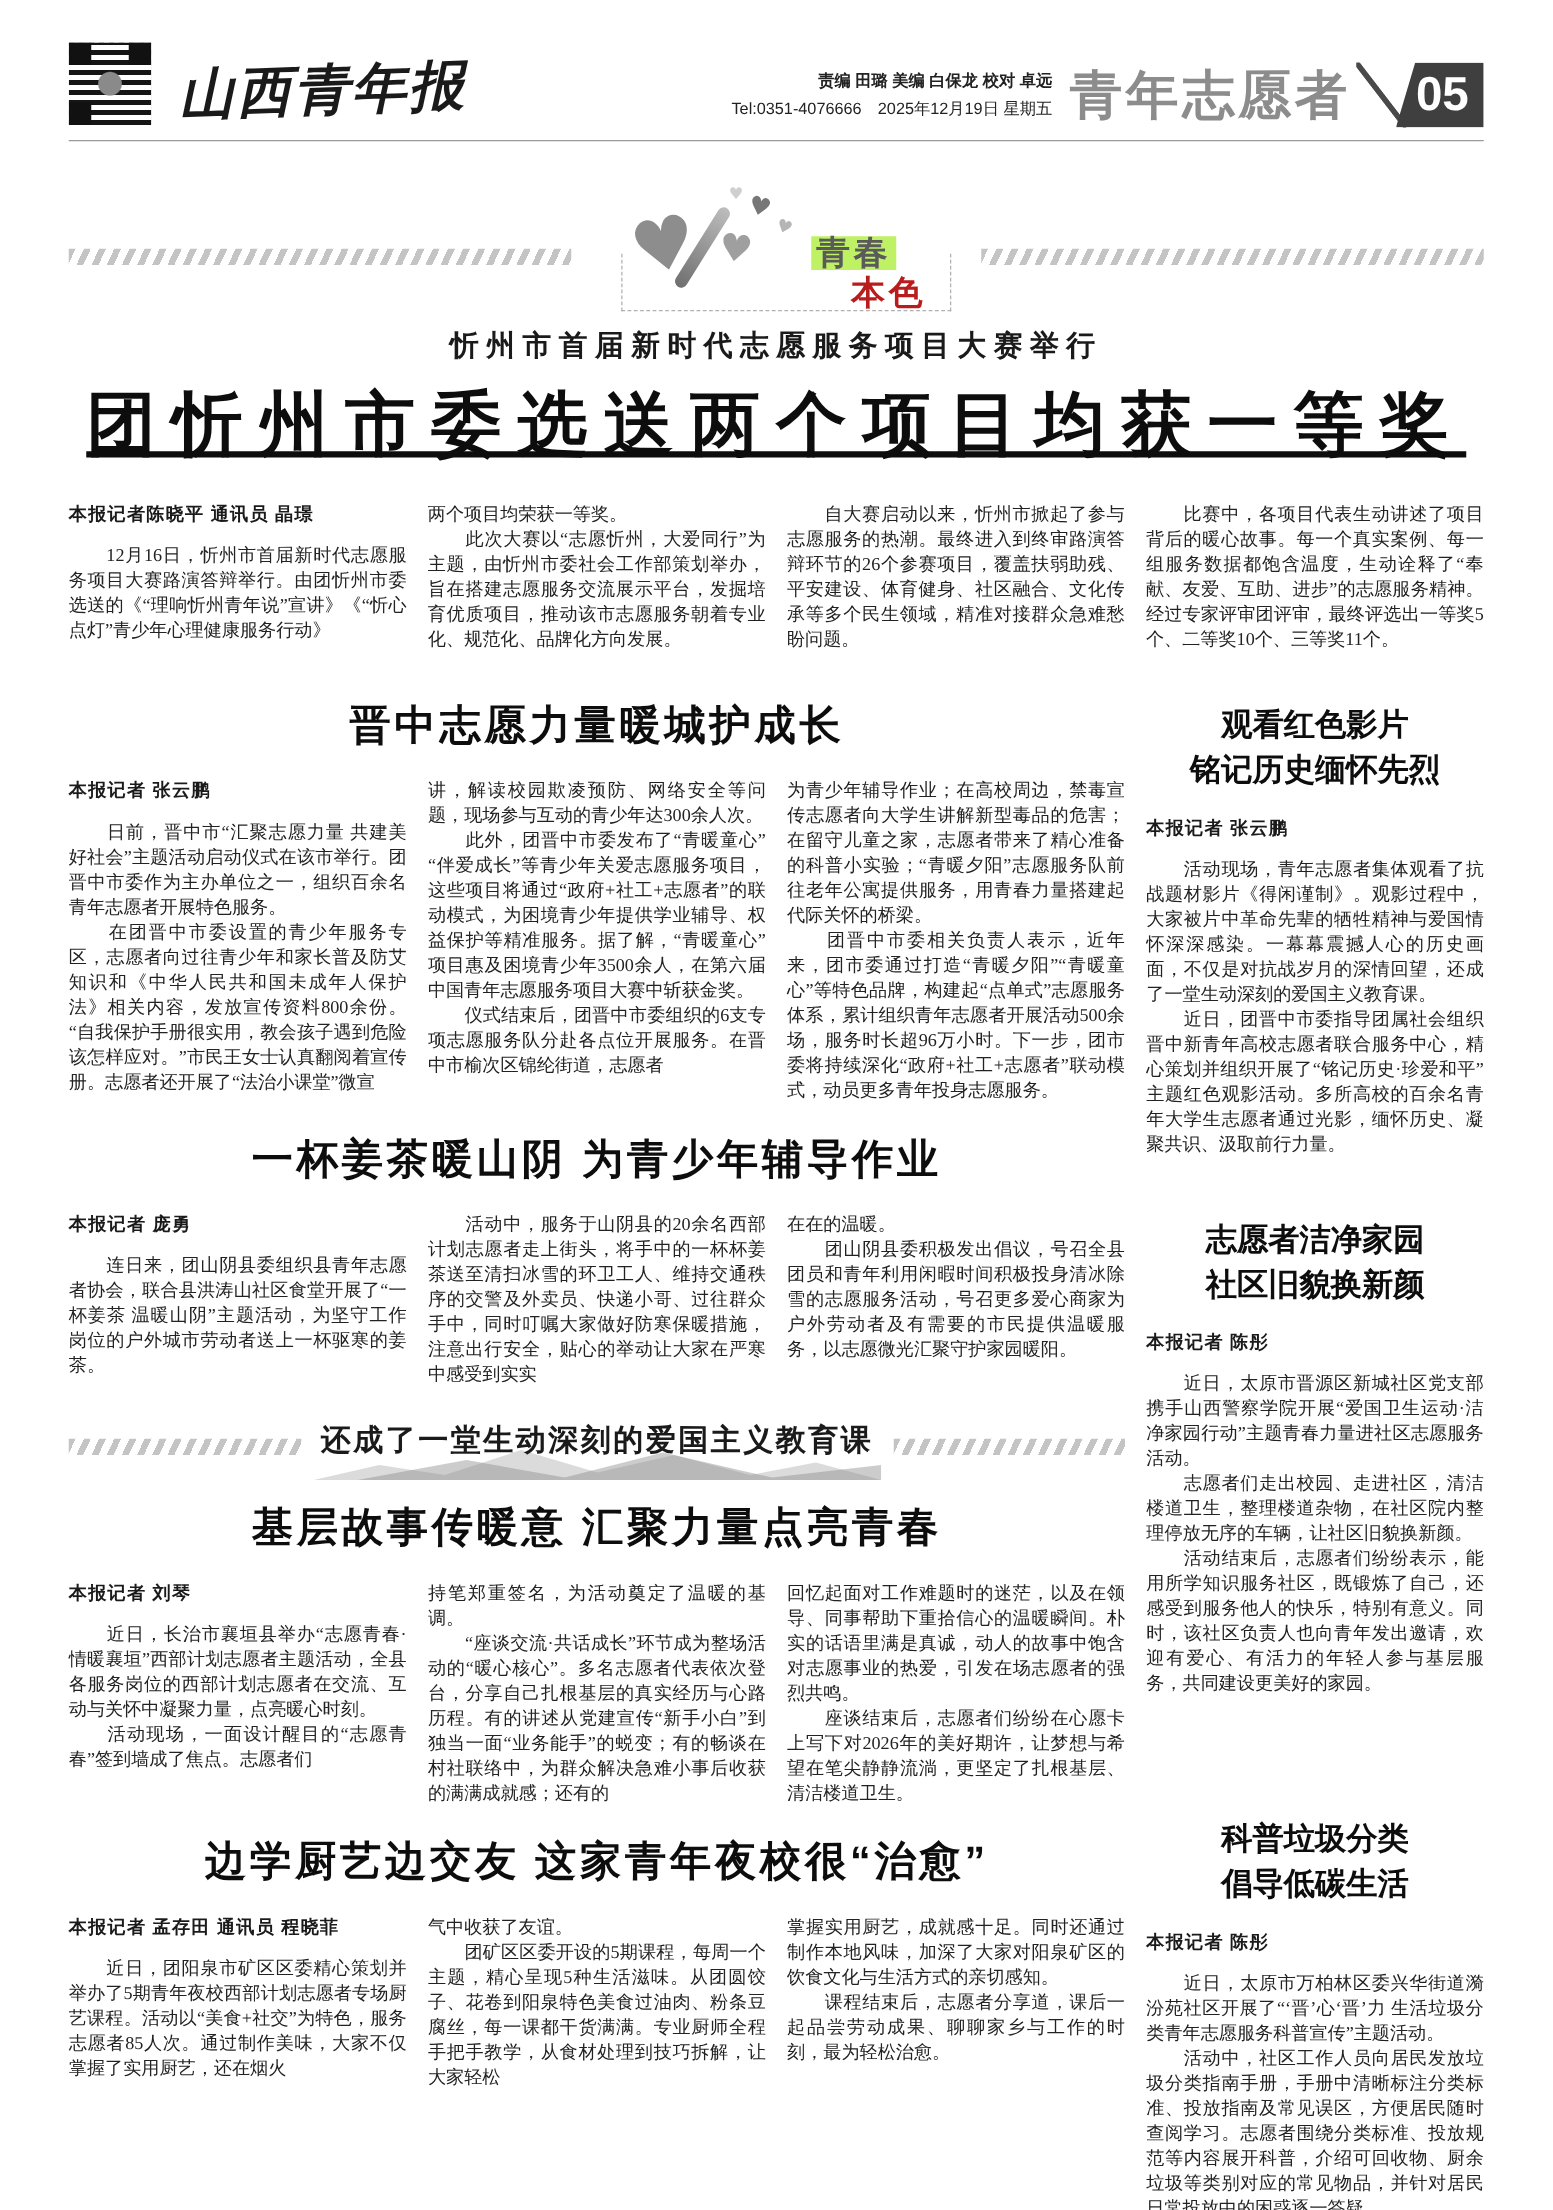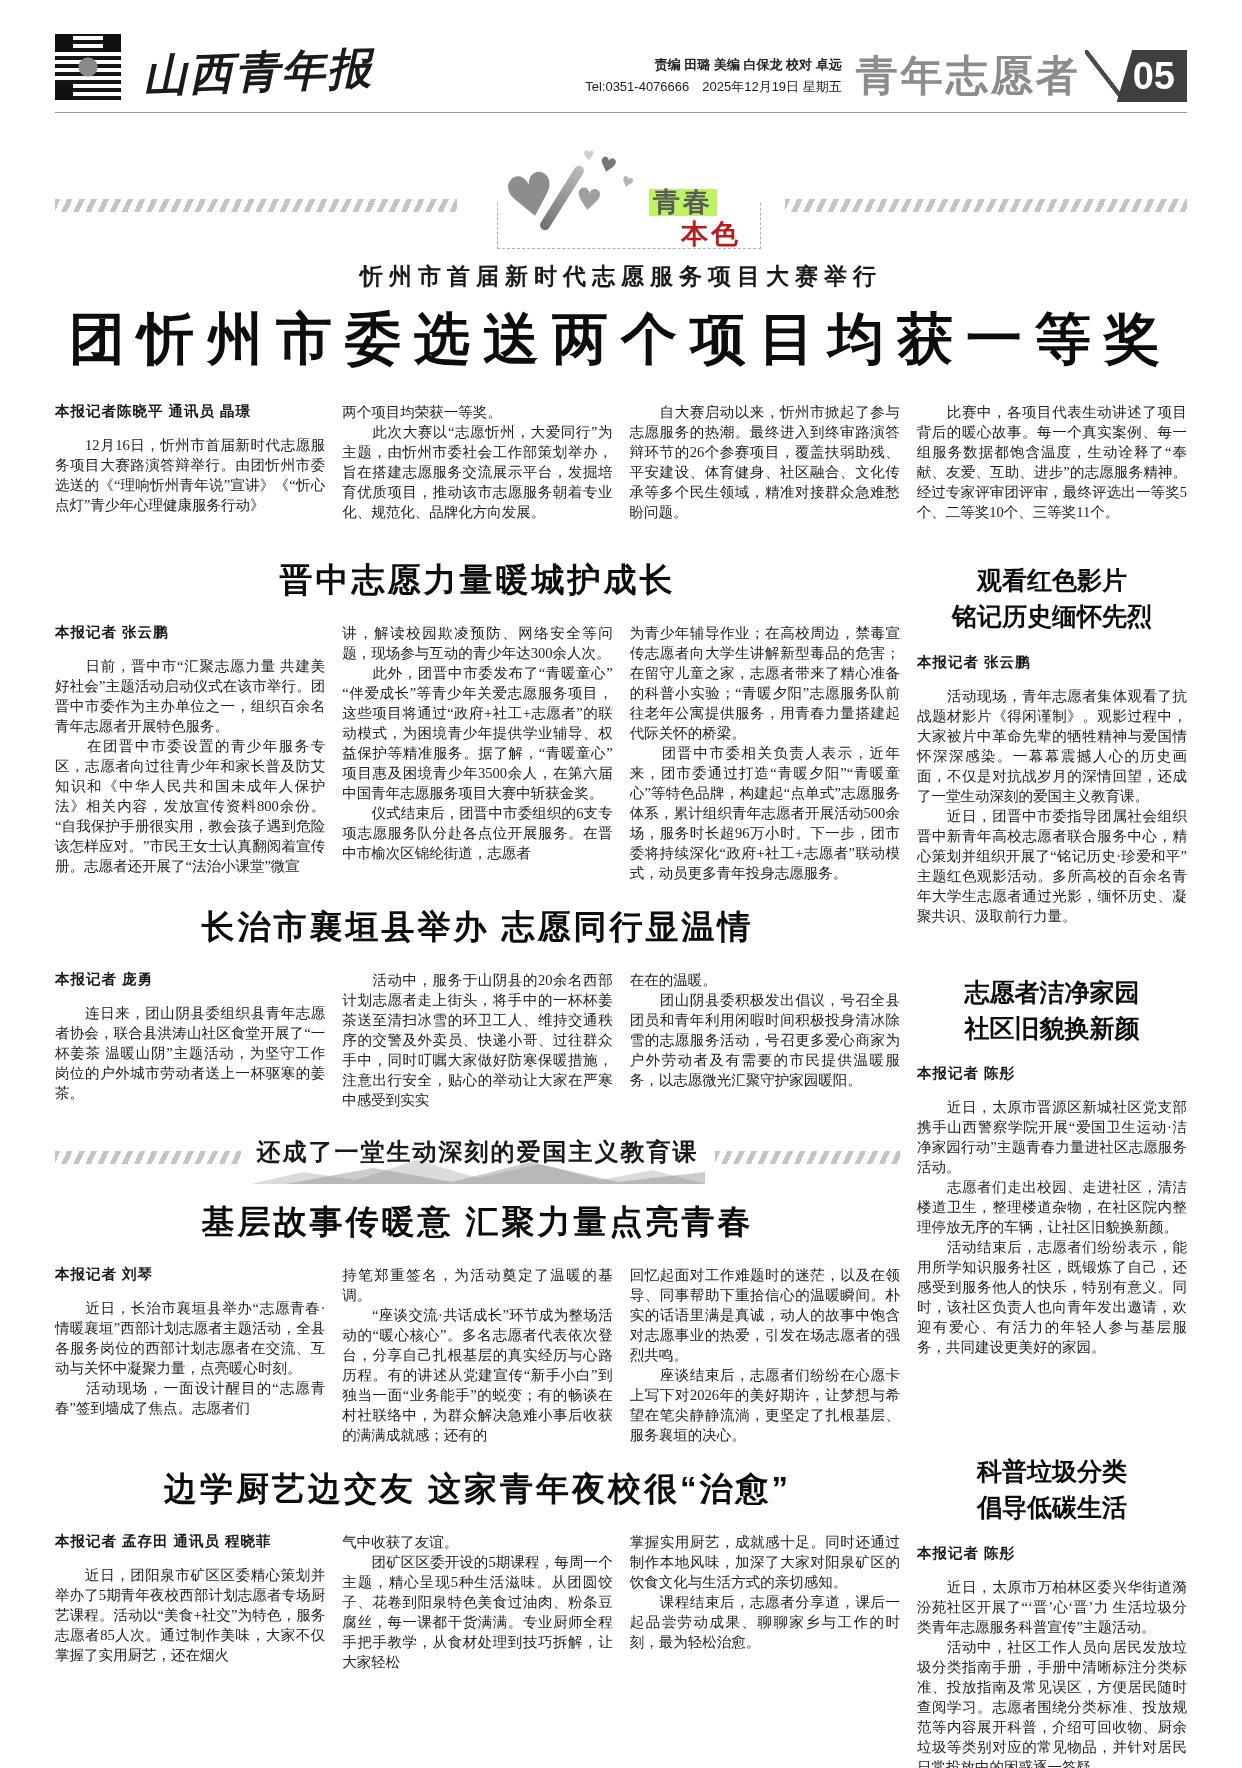--- a/index.html
+++ b/index.html
@@ -48,21 +48,21 @@
            background:linear-gradient(#bdbdbd,#6f6f6f); transform:rotate(32deg); }
   .badge-txt { position:absolute; font-family:"Liberation Sans", sans-serif; font-weight:900; line-height:1; }
   .bt1 { left:178px; top:30px; font-size:27px; color:#5a5a5a; letter-spacing:3px; background:#bef264; padding:0 4px; }
   .bt2 { left:206px; top:62px; font-size:27px; color:#b91c1c; letter-spacing:3px; background:#fff; padding:0 4px; }
 
   
   .kicker { text-align:center; font-size:23px; font-weight:700; letter-spacing:6px;
             font-family:"Liberation Sans", sans-serif; margin-top:10px; }
   .headline { text-align:center; font-size:56px; font-weight:900; letter-spacing:13px;
               white-space:nowrap; font-family:"Liberation Sans", sans-serif; color:#0d0d0d;
-              margin:10px 0 24px; }
+              margin:10px 0 24px;text-decoration:underline; }
   .cols { display:flex; gap:17px; }
   .col { flex:1; min-width:0; }
   .byline { font-size:14.5px; font-weight:700; font-family:"Liberation Sans", sans-serif;
             margin-bottom:14px; letter-spacing:1px; }
   .para { font-size:14.5px; line-height:20px; text-align:justify; color:#222; }
 
   
   .body-grid { display:flex; gap:17px; margin-top:14px; }
   .main-col { width:845px; flex:none; }
   .side-col { flex:1; min-width:0; }
@@ -159,21 +159,21 @@
               <p class="para">　　仪式结束后，团晋中市委组织的6支专项志愿服务队分赴各点位开展服务。在晋中市榆次区锦纶街道，志愿者</p>
             </div>
           <div class="col">
               <p class="para">为青少年辅导作业；在高校周边，禁毒宣传志愿者向大学生讲解新型毒品的危害；在留守儿童之家，志愿者带来了精心准备的科普小实验；“青暖夕阳”志愿服务队前往老年公寓提供服务，用青春力量搭建起代际关怀的桥梁。</p>
               <p class="para">　　团晋中市委相关负责人表示，近年来，团市委通过打造“青暖夕阳”“青暖童心”等特色品牌，构建起“点单式”志愿服务体系，累计组织青年志愿者开展活动500余场，服务时长超96万小时。下一步，团市委将持续深化“政府+社工+志愿者”联动模式，动员更多青年投身志愿服务。</p>
             </div>
         </div>
       </section>
 
       <section>
-        <h2 class="art-title">长治市襄垣县举办  志愿同行显温情</h2>
+        <h2 class="art-title">一杯姜茶暖山阴  为青少年辅导作业</h2>
         <div class="cols">
           <div class="col">
             <div class="byline">本报记者 庞勇</div>
             <div>
                 <p class="para">　　连日来，团山阴县委组织县青年志愿者协会，联合县洪涛山社区食堂开展了“一杯姜茶 温暖山阴”主题活动，为坚守工作岗位的户外城市劳动者送上一杯驱寒的姜茶。</p>
               </div>
           </div>
           <div class="col">
               <p class="para">　　活动中，服务于山阴县的20余名西部计划志愿者走上街头，将手中的一杯杯姜茶送至清扫冰雪的环卫工人、维持交通秩序的交警及外卖员、快递小哥、过往群众手中，同时叮嘱大家做好防寒保暖措施，注意出行安全，贴心的举动让大家在严寒中感受到实实</p>
             </div>
@@ -205,21 +205,21 @@
                 <p class="para">　　近日，长治市襄垣县举办“志愿青春·情暖襄垣”西部计划志愿者主题活动，全县各服务岗位的西部计划志愿者在交流、互动与关怀中凝聚力量，点亮暖心时刻。</p>
                 <p class="para">　　活动现场，一面设计醒目的“志愿青春”签到墙成了焦点。志愿者们</p>
               </div>
           </div>
           <div class="col">
               <p class="para">持笔郑重签名，为活动奠定了温暖的基调。</p>
               <p class="para">　　“座谈交流·共话成长”环节成为整场活动的“暖心核心”。多名志愿者代表依次登台，分享自己扎根基层的真实经历与心路历程。有的讲述从党建宣传“新手小白”到独当一面“业务能手”的蜕变；有的畅谈在村社联络中，为群众解决急难小事后收获的满满成就感；还有的</p>
             </div>
           <div class="col">
               <p class="para">回忆起面对工作难题时的迷茫，以及在领导、同事帮助下重拾信心的温暖瞬间。朴实的话语里满是真诚，动人的故事中饱含对志愿事业的热爱，引发在场志愿者的强烈共鸣。</p>
-              <p class="para">　　座谈结束后，志愿者们纷纷在心愿卡上写下对2026年的美好期许，让梦想与希望在笔尖静静流淌，更坚定了扎根基层、服务襄垣的决心。</p>
+              <p class="para">　　座谈结束后，志愿者们纷纷在心愿卡上写下对2026年的美好期许，让梦想与希望在笔尖静静流淌，更坚定了扎根基层、清洁楼道卫生。</p>
             </div>
         </div>
       </section>
 
       <section>
         <h2 class="art-title">边学厨艺边交友  这家青年夜校很“治愈”</h2>
         <div class="cols">
           <div class="col">
             <div class="byline">本报记者 孟存田 通讯员 程晓菲</div>
             <div>

